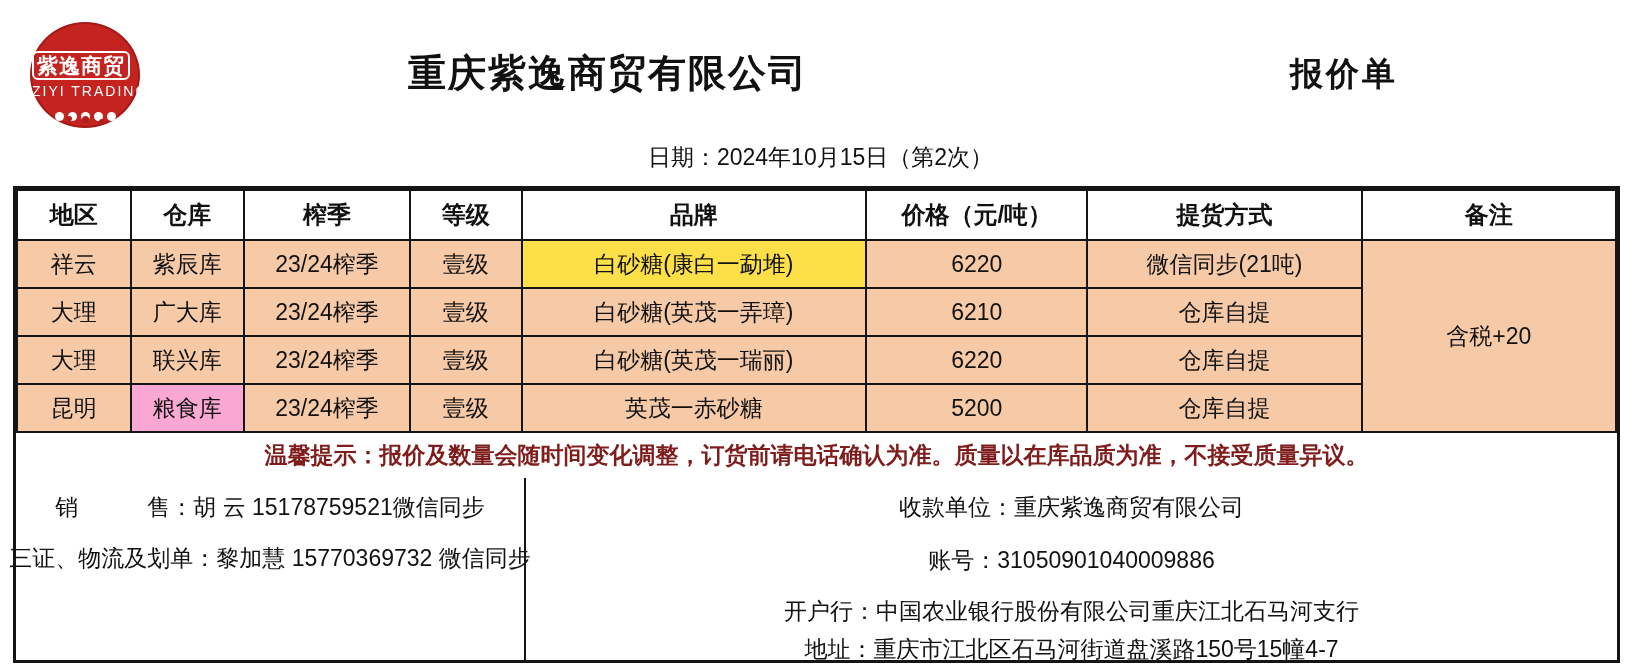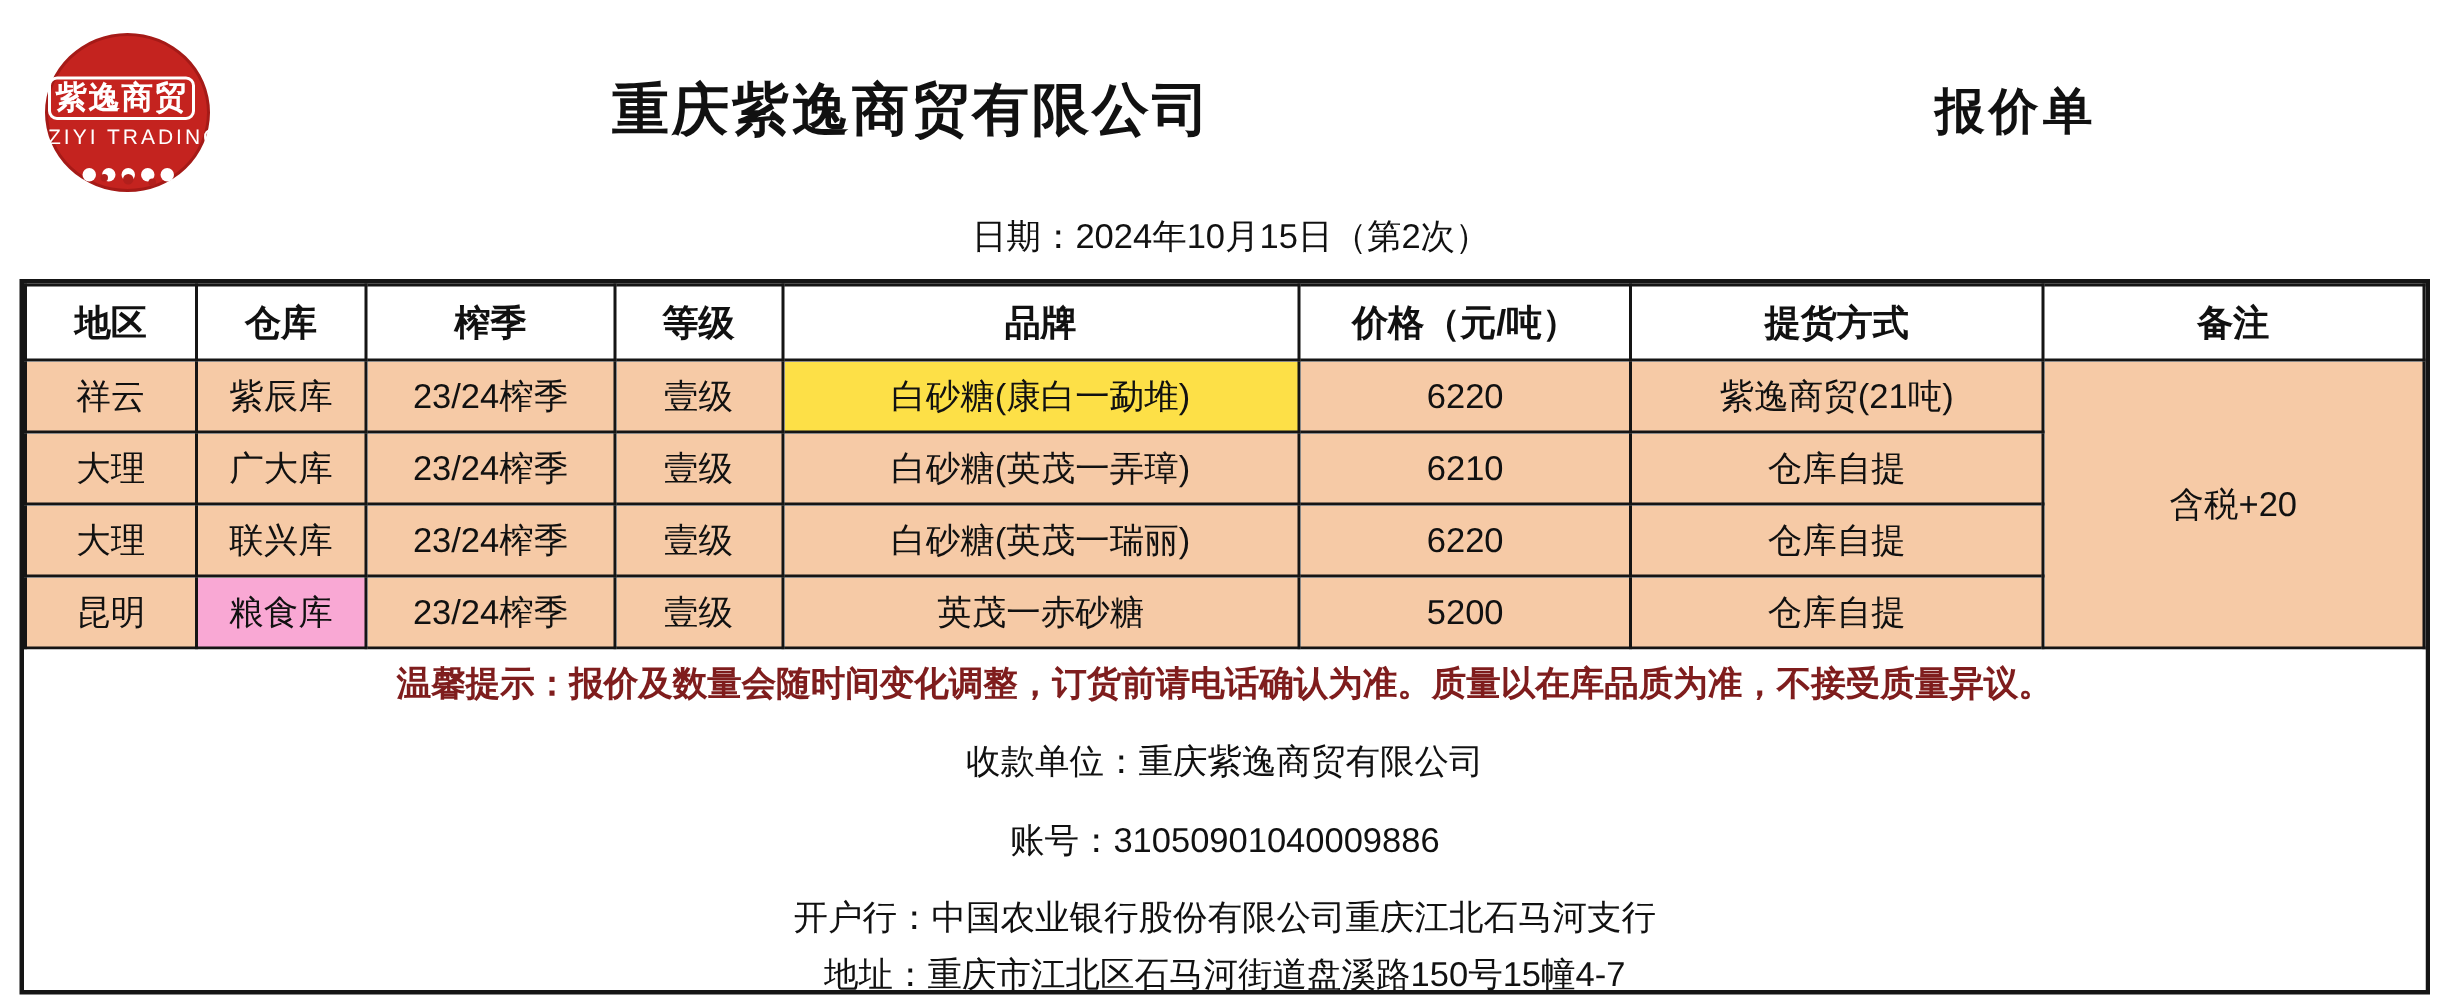--- a/index.html
+++ b/index.html
@@ -115,21 +115,21 @@
       </tr>
     </thead>
     <tbody>
       <tr>
         <td style="background: rgb(246, 202, 166);">祥云</td>
         <td style="background: rgb(246, 202, 166);">紫辰库</td>
         <td style="background: rgb(246, 202, 166);">23/24榨季</td>
         <td style="background: rgb(246, 202, 166);">壹级</td>
         <td style="background: #fde047;">白砂糖(康白一勐堆)</td>
         <td style="background: rgb(246, 202, 166);">6220</td>
-        <td style="background: rgb(246, 202, 166);">紫逸商贸(21吨)</td>
+        <td style="background: rgb(246, 202, 166);">微信同步(21吨)</td>
         <td class="remark-cell" rowspan="4" style="background: rgb(246, 202, 166);">含税+20</td>
       </tr>
       <tr>
         <td style="background: rgb(246, 202, 166);">大理</td>
         <td style="background: rgb(246, 202, 166);">广大库</td>
         <td style="background: rgb(246, 202, 166);">23/24榨季</td>
         <td style="background: rgb(246, 202, 166);">壹级</td>
         <td style="background: rgb(246, 202, 166);">白砂糖(英茂一弄璋)</td>
         <td style="background: rgb(246, 202, 166);">6210</td>
         <td style="background: rgb(246, 202, 166);">仓库自提</td>
@@ -151,20 +151,24 @@
         <td style="background: rgb(246, 202, 166);">英茂一赤砂糖</td>
         <td style="background: rgb(246, 202, 166);">5200</td>
         <td style="background: rgb(246, 202, 166);">仓库自提</td>
       </tr>
     </tbody>
   </table>
 
   <div class="notice" style="color: #7f1d1d;">温馨提示：报价及数量会随时间变化调整，订货前请电话确认为准。质量以在库品质为准，不接受质量异议。</div>
 
   <div class="bottom">
+    <div class="bottom-left">
+      <div class="b-line">销　　　售：胡 云 15178759521微信同步</div>
+      <div class="b-line">三证、物流及划单：黎加慧 15770369732 微信同步</div>
+    </div>
     <div class="bottom-right">
       <div class="b-line">收款单位：重庆紫逸商贸有限公司</div>
       <div class="b-line">账号：31050901040009886</div>
       <div class="b-line">开户行：中国农业银行股份有限公司重庆江北石马河支行</div>
       <div class="b-line">地址：重庆市江北区石马河街道盘溪路150号15幢4-7</div>
     </div>
   </div>
 
 </div>
 

